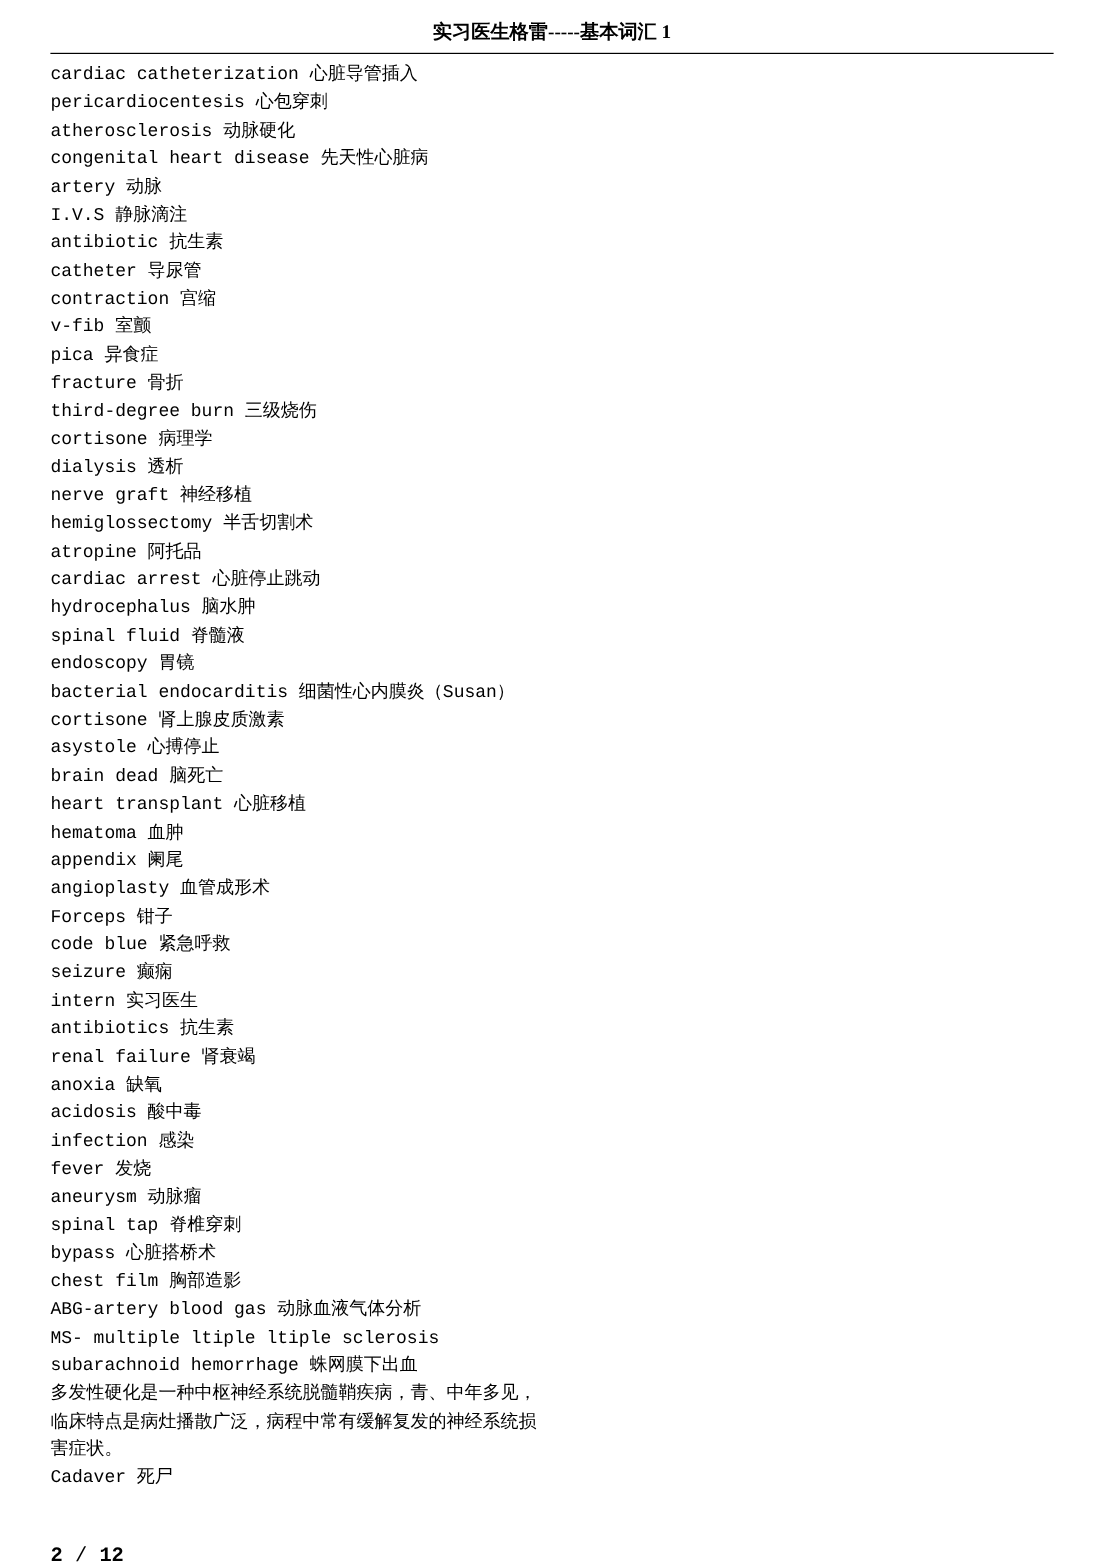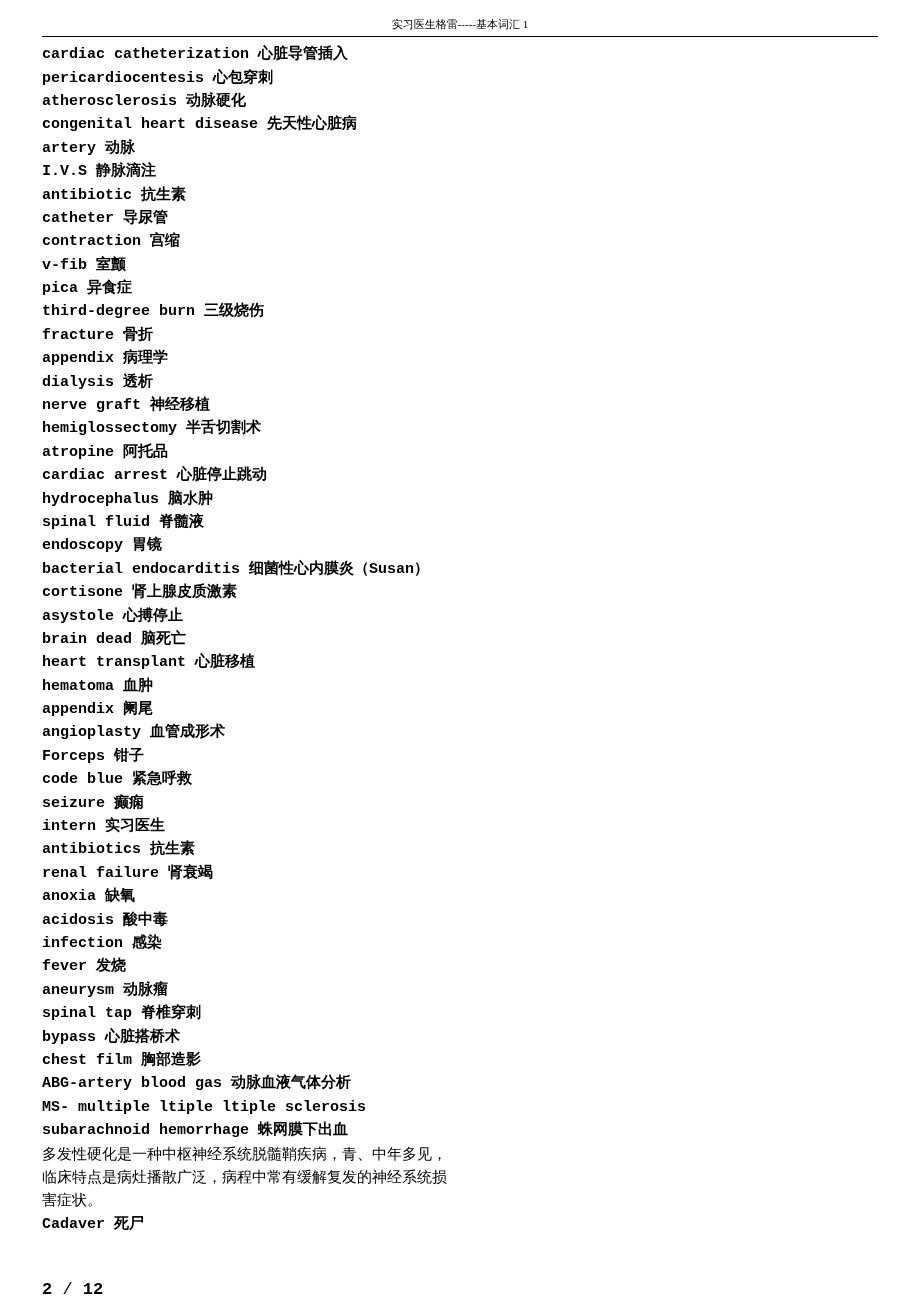--- a/index.html
+++ b/index.html
@@ -10,33 +10,33 @@
       color: #000;
       background: #fff;
       width: 920px;
       padding: 16px 42px 20px 42px;
     }
     .header {
       text-align: center;
       padding-bottom: 3px;
       border-bottom: 1px solid #000;
       font-family: "SimSun", serif;
-      font-size: 11px;
+      font-size: 16px;
       margin-bottom: 6px;
+      font-weight: bold;
     }
     .content {
       column-count: 2;
       column-gap: 24px;
       column-fill: auto;
       height: 1210px;
     }
     .term-line {
       white-space: pre-wrap;
       break-inside: avoid-column;
-      font-weight: bold;
     }
     .desc-line {
       font-family: "KaiTi", "SimSun", serif;
       white-space: pre-wrap;
     }
     .footer {
       text-align: left;
       font-size: 17px;
       margin-top: 24px;
     }
@@ -52,23 +52,23 @@
     <div class="term-line">pericardiocentesis 心包穿刺</div>
     <div class="term-line">atherosclerosis 动脉硬化</div>
     <div class="term-line">congenital heart disease 先天性心脏病</div>
     <div class="term-line">artery 动脉</div>
     <div class="term-line">I.V.S 静脉滴注</div>
     <div class="term-line">antibiotic 抗生素</div>
     <div class="term-line">catheter 导尿管</div>
     <div class="term-line">contraction 宫缩</div>
     <div class="term-line">v-fib 室颤</div>
     <div class="term-line">pica 异食症</div>
+    <div class="term-line">fracture 骨折</div>
     <div class="term-line">third-degree burn 三级烧伤</div>
-    <div class="term-line">fracture 骨折</div>
-    <div class="term-line">appendix 病理学</div>
+    <div class="term-line">cortisone 病理学</div>
     <div class="term-line">dialysis 透析</div>
     <div class="term-line">nerve graft 神经移植</div>
     <div class="term-line">hemiglossectomy 半舌切割术</div>
     <div class="term-line">atropine 阿托品</div>
     <div class="term-line">cardiac arrest 心脏停止跳动</div>
     <div class="term-line">hydrocephalus 脑水肿</div>
     <div class="term-line">spinal fluid 脊髓液</div>
     <div class="term-line">endoscopy 胃镜</div>
     <div class="term-line">bacterial endocarditis 细菌性心内膜炎（Susan）</div>
     <div class="term-line">cortisone 肾上腺皮质激素</div>

